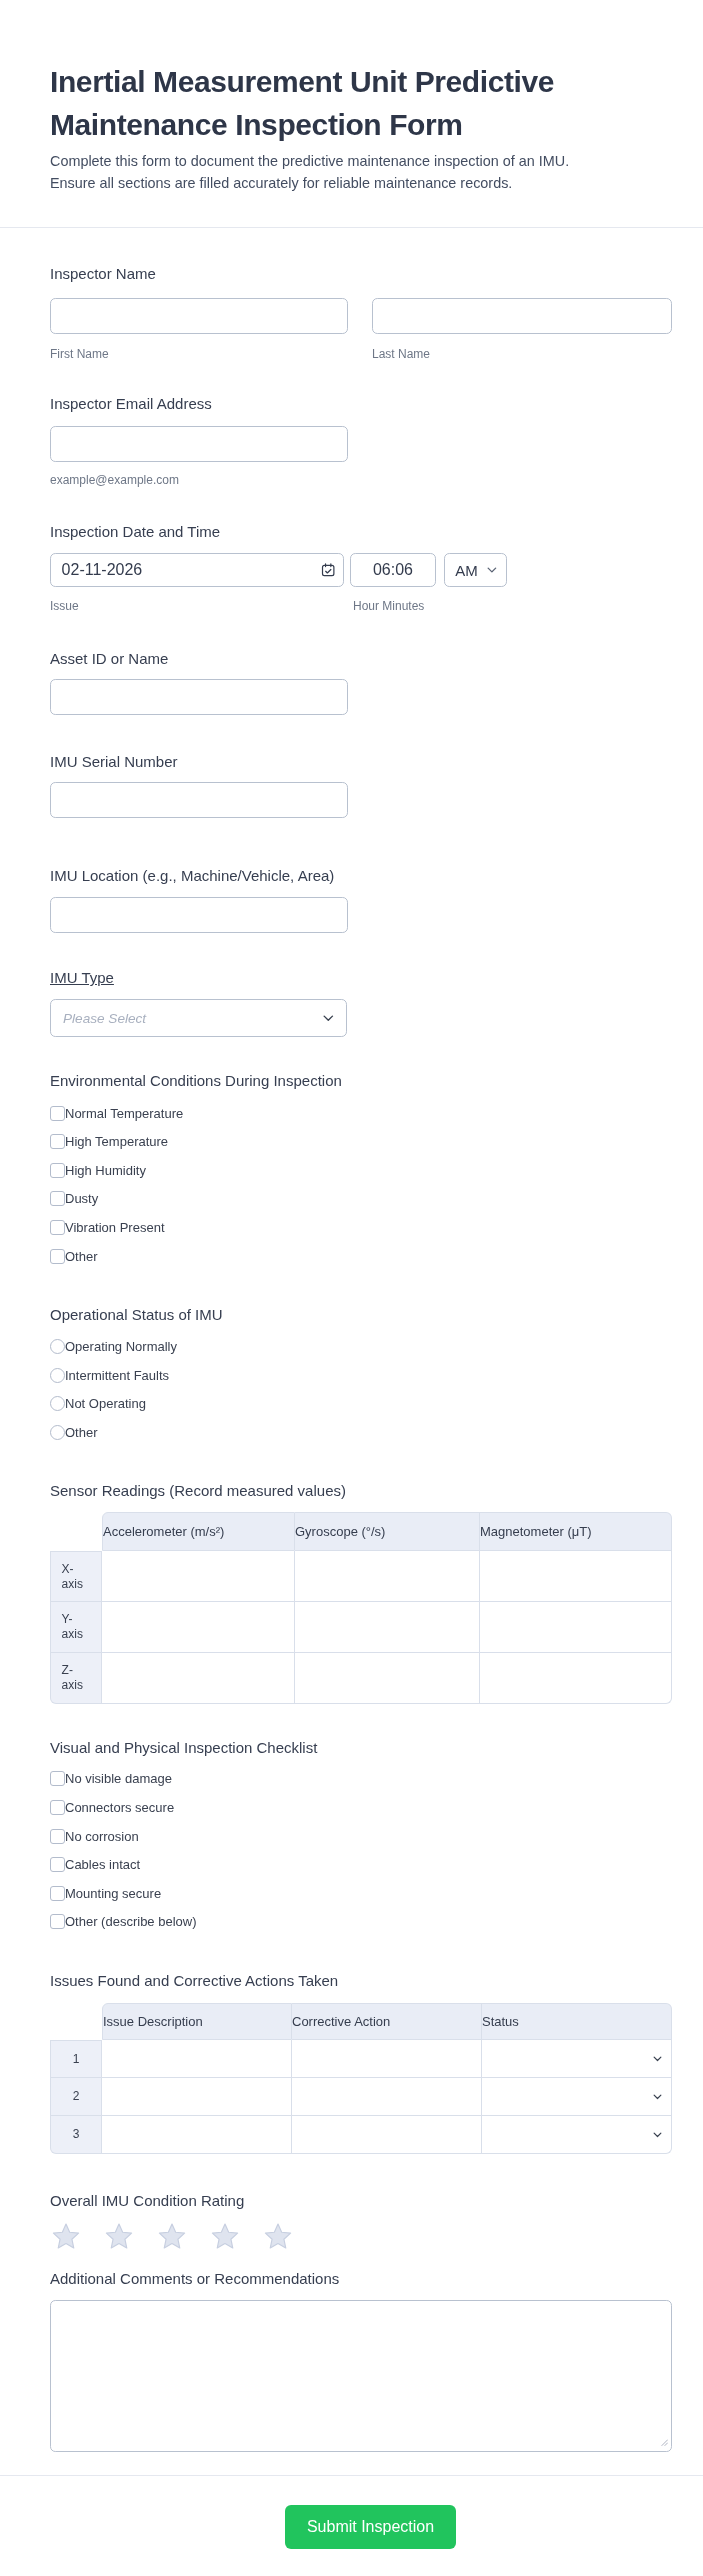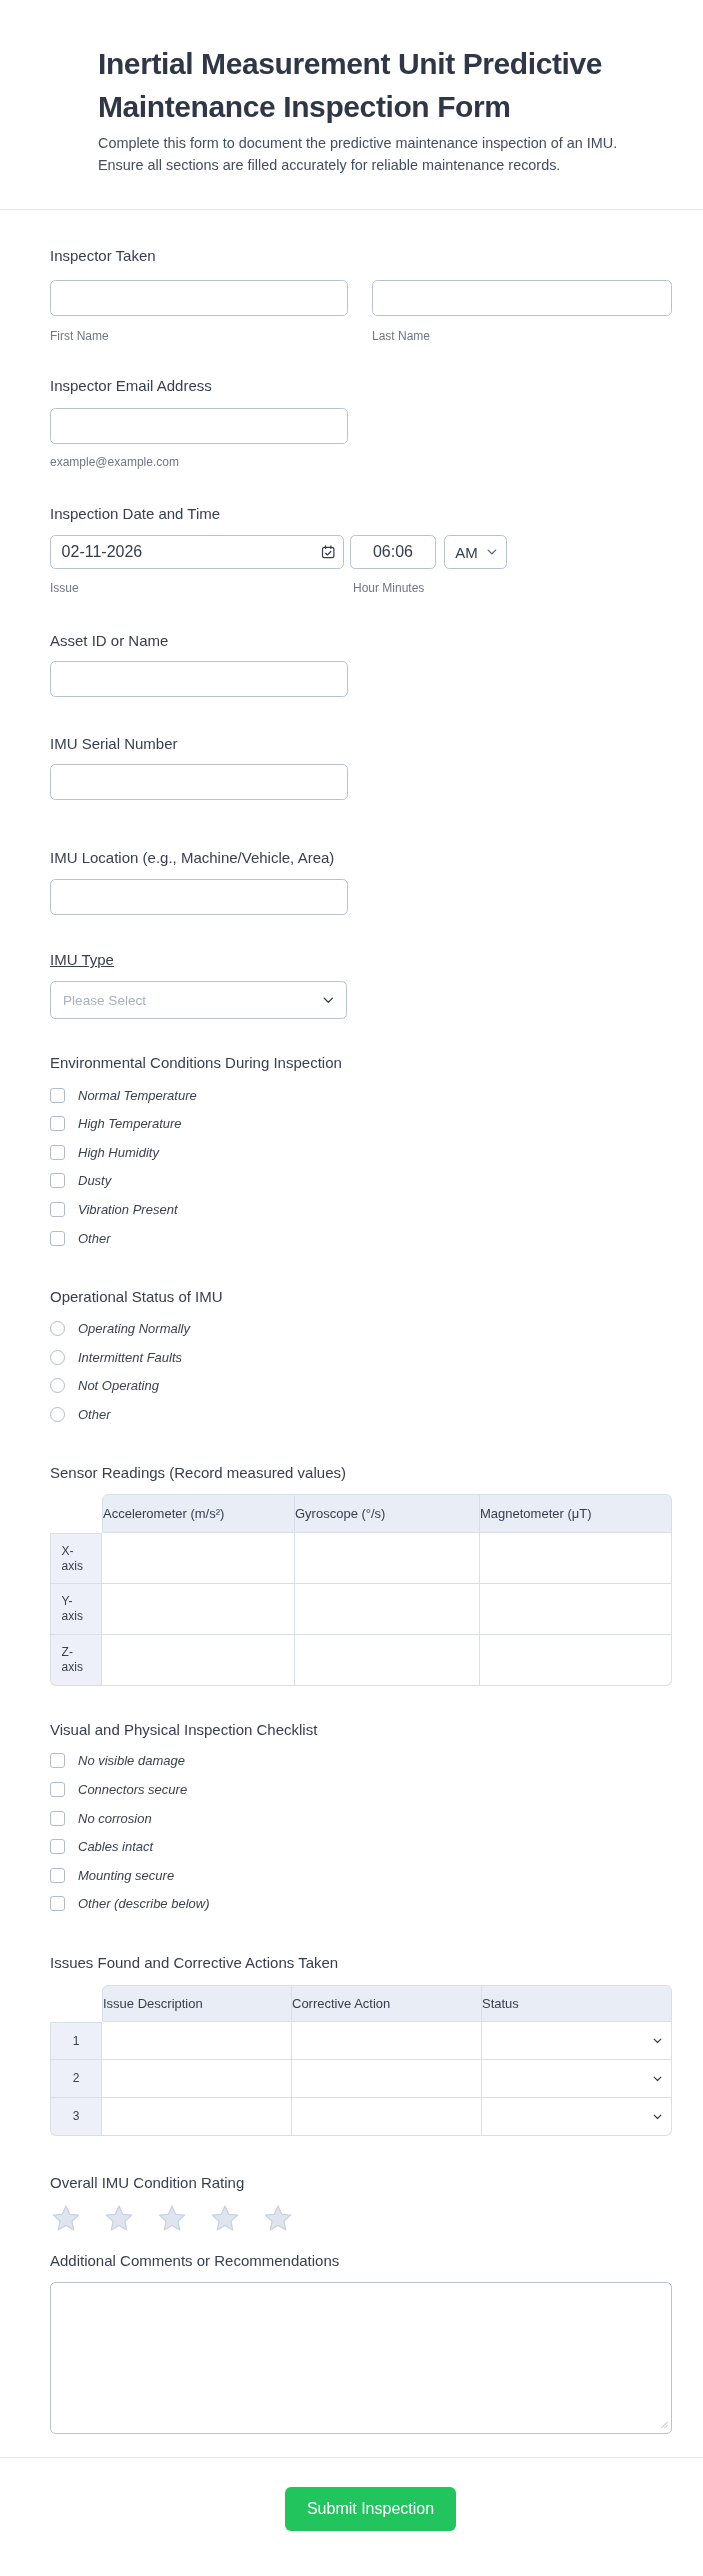--- a/index.html
+++ b/index.html
@@ -7,21 +7,21 @@
     --input-border:#b8c1cf; --input-text:#333b4d; --placeholder:#a8b0bf;
     --check-border:#b3bccc; --table-border:#d9dfea; --table-header-bg:#e9edf6;
     --table-rowheader-bg:#edf0f8; --star-fill:#dfe4ef; --star-stroke:#c7cfe0;
     --divider:#e5e8ef; --button-bg:#21c45d; --button-text:#ffffff; --icon:#343c4e;
   }
   *{box-sizing:border-box;}
   html,body{margin:0;padding:0;background:#ffffff;}
   body{font-family:"Liberation Sans","DejaVu Sans",sans-serif;}
   .page{width:704px;min-height:2576px;background:#fff;margin:0;}
   .pad{padding-left:50px;padding-right:32px;}
-  .header-block{padding-top:42px;margin-left:48px;}
+  .header-block{padding-top:60px;}
   h1{margin:0;font-size:30px;line-height:43px;font-weight:700;color:var(--text-dark);letter-spacing:-0.4px;}
   h1 span{display:block;}
   .subtitle{margin:3.8px 0 0 0;font-size:14.4px;line-height:22px;font-weight:400;color:var(--subtitle);}
   .subtitle span{display:block;}
   .divider{height:0.8px;background:var(--divider);width:100%;}
   .div-top{margin-top:33px;}
   .q-label{font-size:15px;line-height:19.7px;font-weight:500;color:var(--label);}
   .sub-label{font-size:12px;line-height:14.4px;color:var(--sublabel);}
   .text-input{display:block;width:298px;height:36px;border:0.8px solid var(--input-border);border-radius:5.3px;
     padding:0 10.6px;font-family:inherit;font-size:15px;color:var(--input-text);outline:none;background:#fff;}
@@ -39,24 +39,24 @@
   .time-input{width:86px;height:34px;margin-left:6px;text-align:center;font-size:16px;padding:0 4.5px;}
   .ampm{width:63px;height:34px;margin-left:7.6px;border:0.8px solid var(--input-border);border-radius:5.3px;
     display:flex;align-items:center;justify-content:space-between;padding:0 9px 0 10.6px;
     font-size:15px;color:var(--input-text);background:#fff;cursor:pointer;}
   .dt-subrow{display:flex;margin-top:12px;}
   .dt-subrow .cell1{width:303px;}
   .single-field .text-input{margin-top:10.6px;}
   
   .select{width:297px;height:38px;margin-top:11.4px;border:0.8px solid var(--input-border);border-radius:5.3px;
     display:flex;align-items:center;justify-content:space-between;padding:0 12px;background:#fff;cursor:pointer;}
-  .select .ph{font-size:13.6px;color:var(--placeholder);}
+  .select .ph{font-size:13.6px;color:var(--placeholder);font-style:italic;}
   
   .opt-list{margin-top:14.4px;display:flex;flex-direction:column;gap:13.6px;}
-  .opt{display:flex;align-items:center;gap:13px;height:15px;cursor:pointer;font-style:italic;}
+  .opt{display:flex;align-items:center;height:15px;cursor:pointer;}
   .box{width:15px;height:15px;border:1.1px solid var(--check-border);border-radius:3px;background:#fff;flex:0 0 auto;}
   .circle{width:15px;height:15px;border:1.1px solid var(--check-border);border-radius:50%;background:#fff;flex:0 0 auto;}
   .opt-label{font-size:13px;color:#3a4150;line-height:15px;}
   
   table.grid{border-collapse:separate;border-spacing:0;width:622px;table-layout:fixed;}
   table.grid td,table.grid th{padding:0;font-weight:400;}
   .grid th.colhead{background:var(--table-header-bg);font-size:13px;font-weight:500;color:#353d4e;
     border-right:0.8px solid var(--table-border);border-top:0.8px solid var(--table-border);border-bottom:0.8px solid var(--table-border);text-align:left;}
   .grid th.colhead.first{border-left:0.8px solid var(--table-border);border-top-left-radius:6px;}
   .grid th.colhead.lastc{border-top-right-radius:6px;}
@@ -120,21 +120,21 @@
     <p class="subtitle">
         <span>Complete this form to document the predictive maintenance inspection of an IMU.</span>
         <span>Ensure all sections are filled accurately for reliable maintenance records.</span>
       </p>
   </div>
 
   <div class="divider div-top"></div>
 
   <div class="pad">
 
-    <div class="q-label s-inspector">Inspector Taken</div>
+    <div class="q-label s-inspector">Inspector Name</div>
     <div class="row name-row">
       <input class="text-input" type="text" value="" style="">
       <input class="text-input last" type="text" value="" style="">
     </div>
     <div class="subrow">
       <div class="sub-label cell1">First Name</div>
       <div class="sub-label">Last Name</div>
     </div>
 
     <div class="q-label s-email">Inspector Email Address</div>

